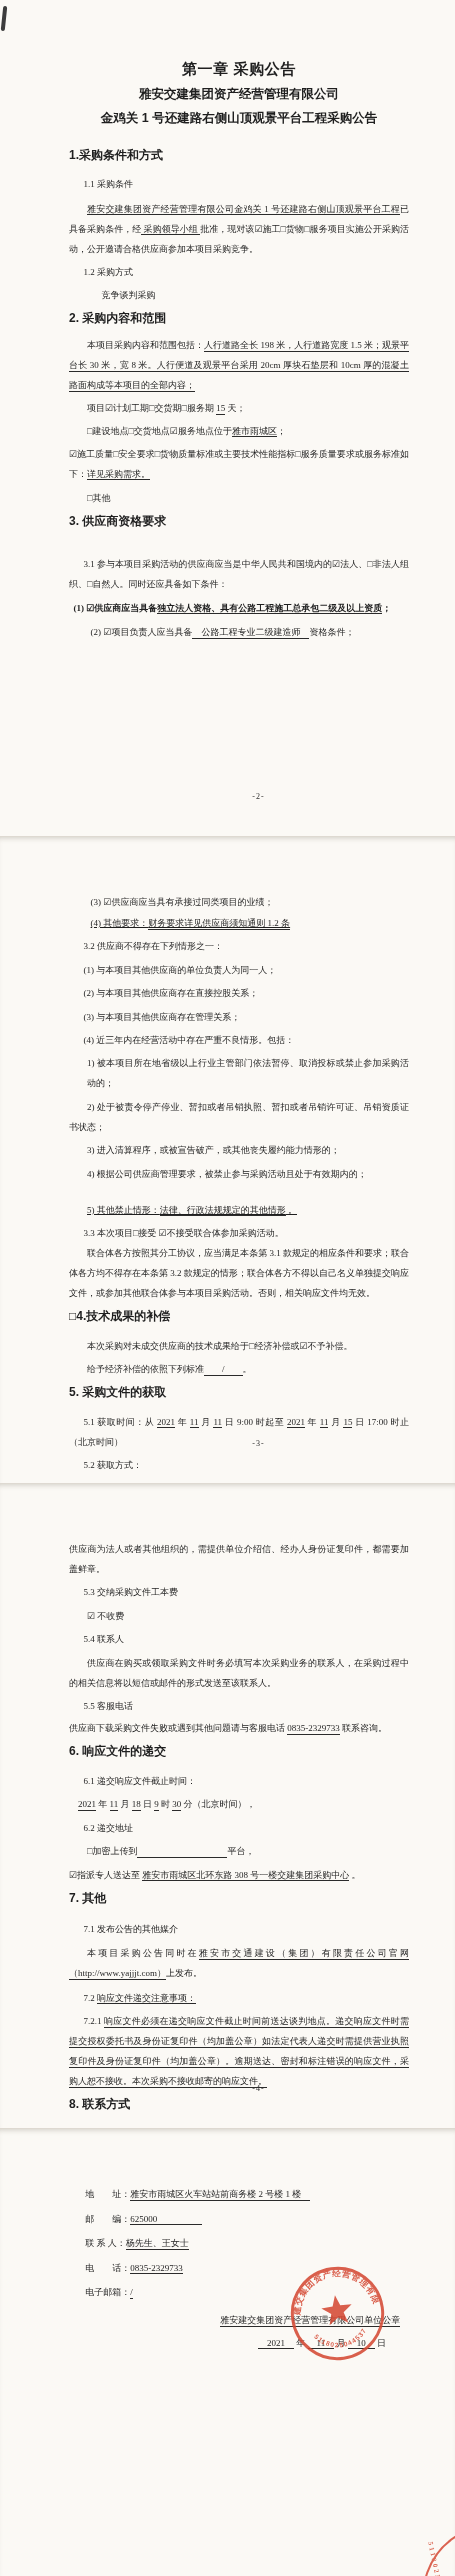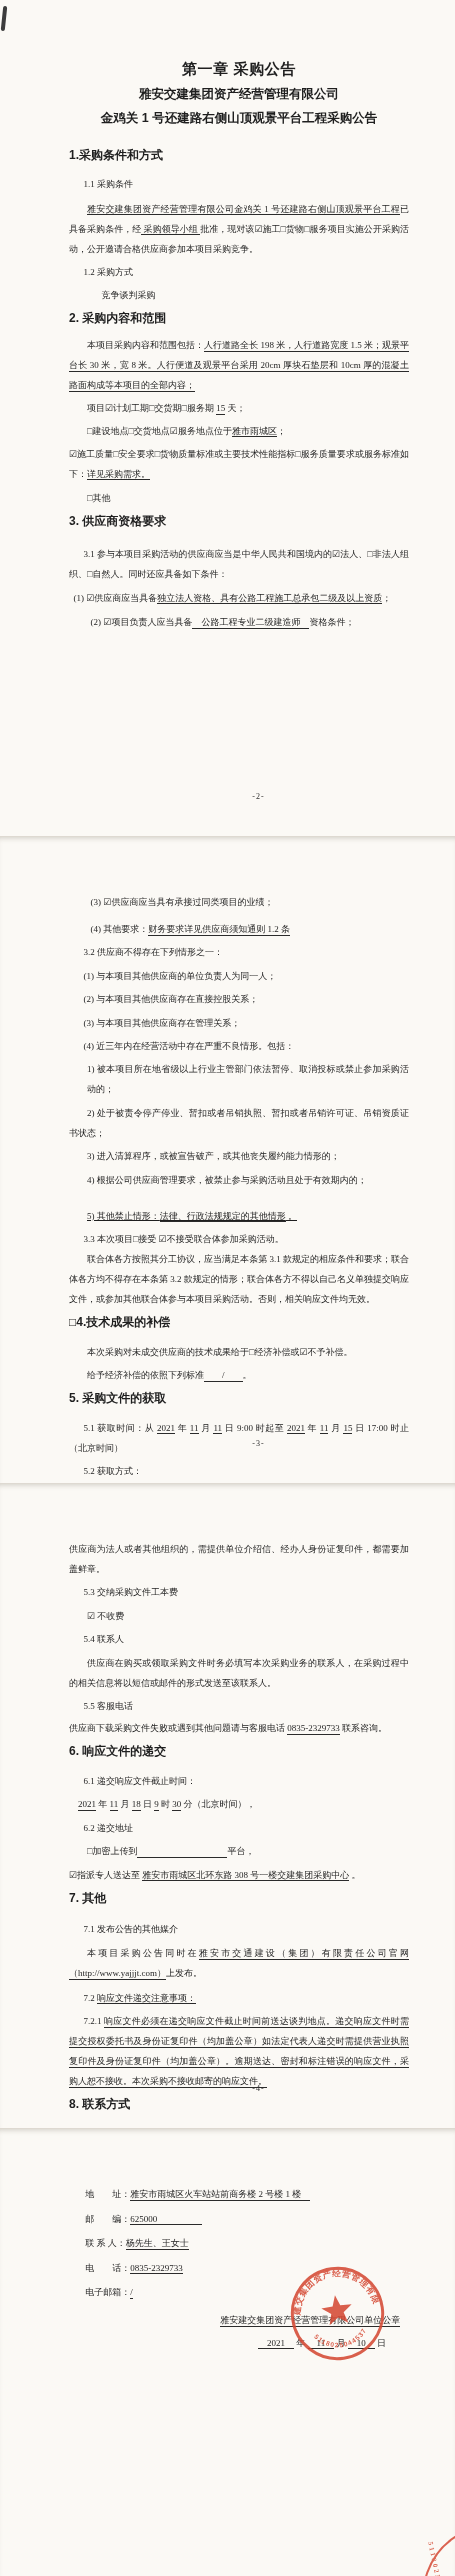--- a/index.html
+++ b/index.html
@@ -52,36 +52,36 @@
         <div class="blk p" style="margin-top: 4.6px; text-indent: 2em;"><span class="u">雅安交建集团资产经营管理有限公司金鸡关 1 号还建路右侧山顶观景平台工程</span><span>已具备采购条件，经</span><span class="u"> 采购领导小组 </span><span>批准，现对该☑施工□货物□服务项目实施公开采购活动，公开邀请合格供应商参加本项目采购竞争。</span></div>
         <div class="blk p" style="margin-top: 3.4px; padding-left: 1.6em;"><span>1.2 采购方式</span></div>
         <div class="blk p" style="margin-top: 2.3px; padding-left: 3.6em;"><span>竞争谈判采购</span></div>
         <div class="blk h"><span>2. 采购内容和范围</span></div>
         <div class="blk p" style="margin-top: 4.6px; text-indent: 2em;"><span>本项目采购内容和范围包括：</span><span class="u">人行道路全长 198 米，人行道路宽度 1.5 米；观景平台长 30 米，宽 8 米。人行便道及观景平台采用 20cm 厚块石垫层和 10cm 厚的混凝土路面构成等本项目的全部内容；</span></div>
         <div class="blk p" style="margin-top: 2.8px; padding-left: 2em;"><span>项目☑计划工期□交货期□服务期 </span><span class="u">15</span><span> 天；</span></div>
         <div class="blk p" style="margin-top: 2.8px; padding-left: 2em;"><span>□建设地点□交货地点☑服务地点位于</span><span class="u">雅市雨城区</span><span>；</span></div>
         <div class="blk p" style="margin-top: 2.8px;"><span>☑施工质量□安全要求□货物质量标准或主要技术性能指标□服务质量要求或服务标准如下：</span><span class="u">详见采购需求。</span></div>
         <div class="blk p" style="margin-top: 4.6px; padding-left: 2em;"><span>□其他</span></div>
         <div class="blk h"><span>3. 供应商资格要求</span></div>
-        <div class="blk p" style="margin-top: 10px; text-indent: 1.6em;"><span>3.1 参与本项目采购活动的供应商应当是中华人民共和国境内的☑法人、□非法人组织、□自然人。同时还应具备如下条件：</span></div>
-        <div class="blk p" style="margin-top: 3.4px; padding-left: 0.5em;"><span>(1) ☑供应商应当具备</span><span class="u">独立法人资格、具有公路工程施工总承包二级及以上资质</span><span>；</span></div>
+        <div class="blk p" style="margin-top: 20px; text-indent: 1.6em;"><span>3.1 参与本项目采购活动的供应商应当是中华人民共和国境内的☑法人、□非法人组织、□自然人。同时还应具备如下条件：</span></div>
+        <div class="blk p" style="margin-top: 3.4px; padding-left: 0.5em; font-weight: bold;"><span>(1) ☑供应商应当具备</span><span class="u">独立法人资格、具有公路工程施工总承包二级及以上资质</span><span>；</span></div>
         <div class="blk p" style="margin-top: 4.6px; padding-left: 2.4em;"><span>(2) ☑项目负责人应当具备</span><span class="u">　公路工程专业二级建造师　</span><span>资格条件；</span></div>
       </div>
     <div class="page-footer">-2-</div>
     <div class="stamp">
       
       
       
     </div>
   </section>
 
   <section class="page" id="page-2">
     <div class="pg-content">
         <div class="blk p" style="padding-left: 2.4em;"><span>(3) ☑供应商应当具有承接过同类项目的业绩；</span></div>
-        <div class="blk p" style="margin-top: 7px; padding-left: 2.4em;"><span>(4) 其他要求：</span><span class="u">财务要求详见供应商须知通则 1.2 条</span></div>
+        <div class="blk p" style="margin-top: 1px; padding-left: 2.4em; text-decoration: underline;"><span>(4) 其他要求：</span><span class="u">财务要求详见供应商须知通则 1.2 条</span></div>
         <div class="blk p" style="margin-top: 3.4px; padding-left: 1.6em;"><span>3.2 供应商不得存在下列情形之一：</span></div>
         <div class="blk p" style="margin-top: 3.4px; padding-left: 1.6em;"><span>(1) 与本项目其他供应商的单位负责人为同一人；</span></div>
         <div class="blk p" style="margin-top: 3.4px; padding-left: 1.6em;"><span>(2) 与本项目其他供应商存在直接控股关系；</span></div>
         <div class="blk p" style="margin-top: 3.4px; padding-left: 1.6em;"><span>(3) 与本项目其他供应商存在管理关系；</span></div>
         <div class="blk p" style="margin-top: 3.4px; padding-left: 1.6em;"><span>(4) 近三年内在经营活动中存在严重不良情形。包括：</span></div>
         <div class="blk p" style="margin-top: 3.4px; padding-left: 2em;"><span>1) 被本项目所在地省级以上行业主管部门依法暂停、取消投标或禁止参加采购活动的；</span></div>
         <div class="blk p" style="margin-top: 3.4px; text-indent: 2em;"><span>2) 处于被责令停产停业、暂扣或者吊销执照、暂扣或者吊销许可证、吊销资质证书状态；</span></div>
         <div class="blk p" style="margin-top: 3.4px; padding-left: 2em;"><span>3) 进入清算程序，或被宣告破产，或其他丧失履约能力情形的；</span></div>
         <div class="blk p" style="margin-top: 3.4px; padding-left: 2em;"><span>4) 根据公司供应商管理要求，被禁止参与采购活动且处于有效期内的；</span></div>
         <div class="blk p" style="margin-top: 16px; padding-left: 2em; text-decoration: underline;"><span>5) 其他禁止情形：</span><span class="u">法律、行政法规规定的其他情形</span><span> 。</span></div>

